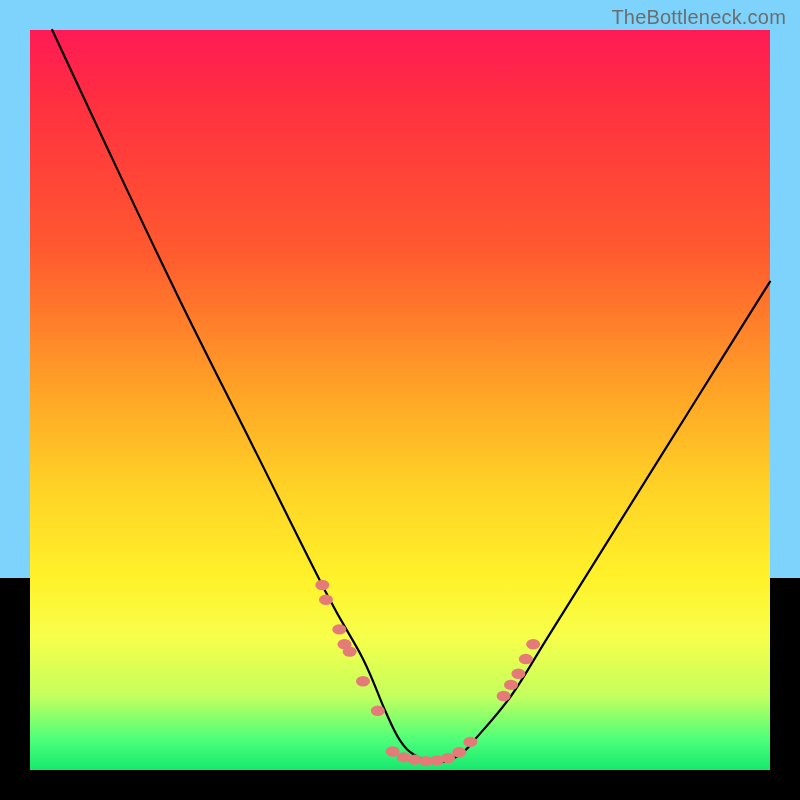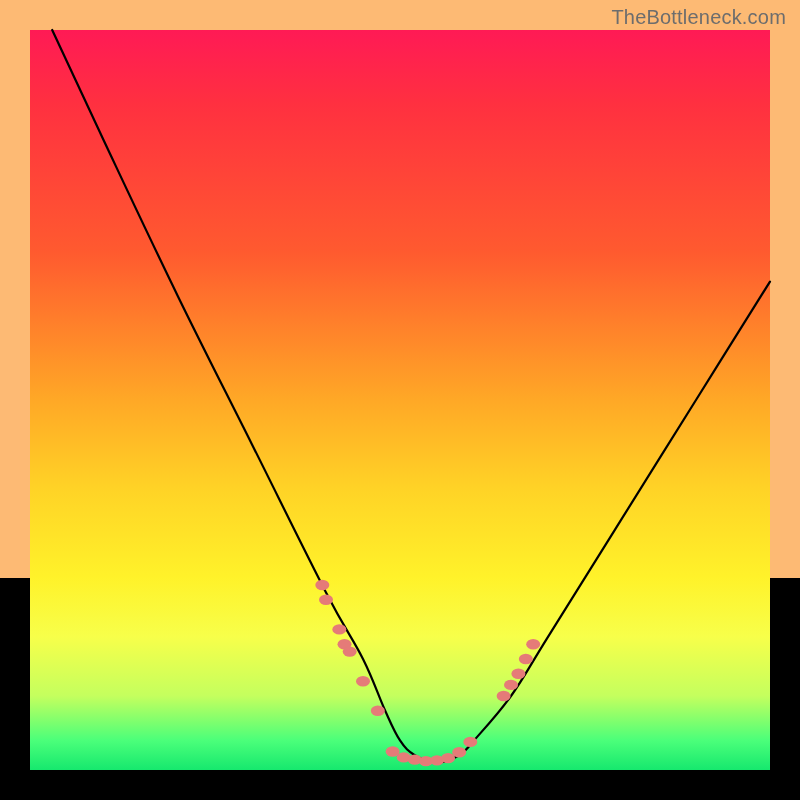--- a/index.html
+++ b/index.html
@@ -8,21 +8,21 @@
     width: 800px;
     height: 800px;
     overflow: hidden;
     background: #000;
     font-family: Arial, Helvetica, sans-serif;
   }
   .frame {
     position: relative;
     width: 800px;
     height: 578px;
-    background: #fdba74;
+    background: #7dd3fc;
   }
   .plot {
     position: absolute;
     left: 30px;
     top: 30px;
     width: 740px;
     height: 740px;
     
     background: linear-gradient(
       to bottom,

